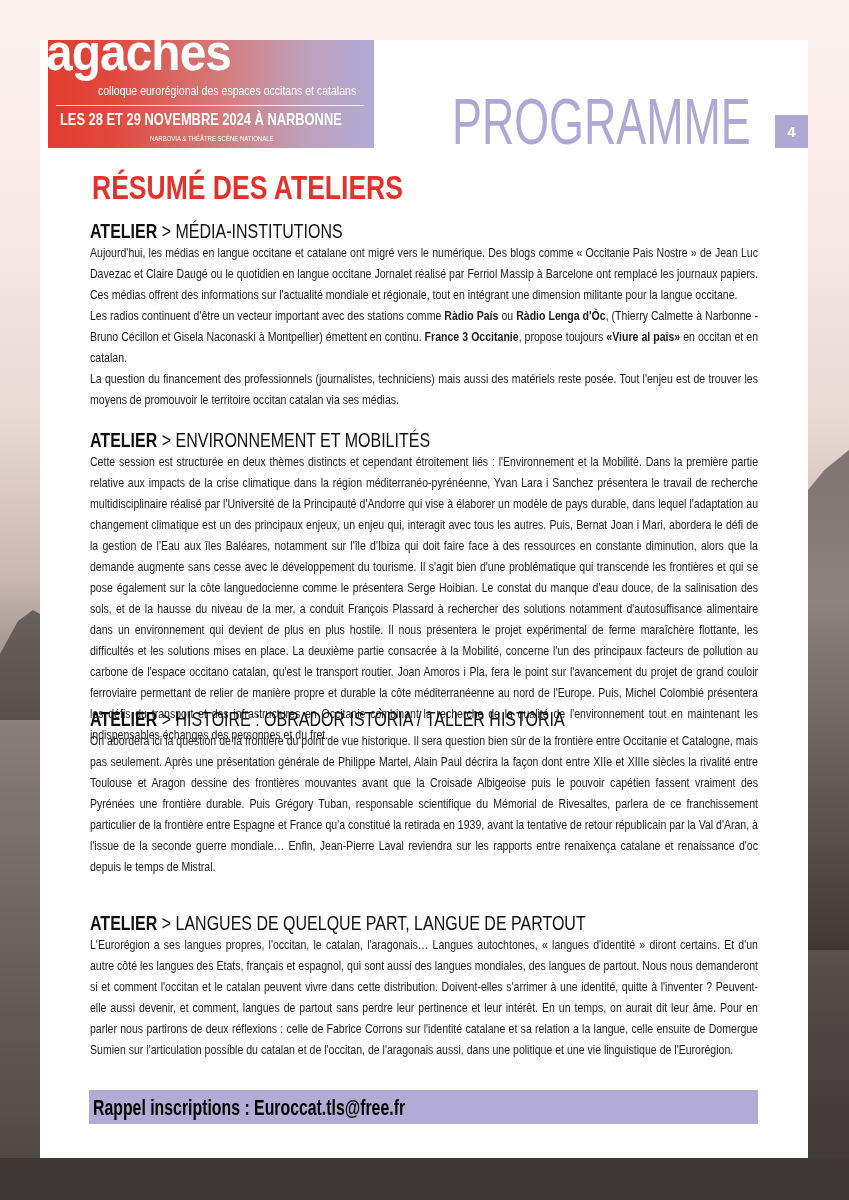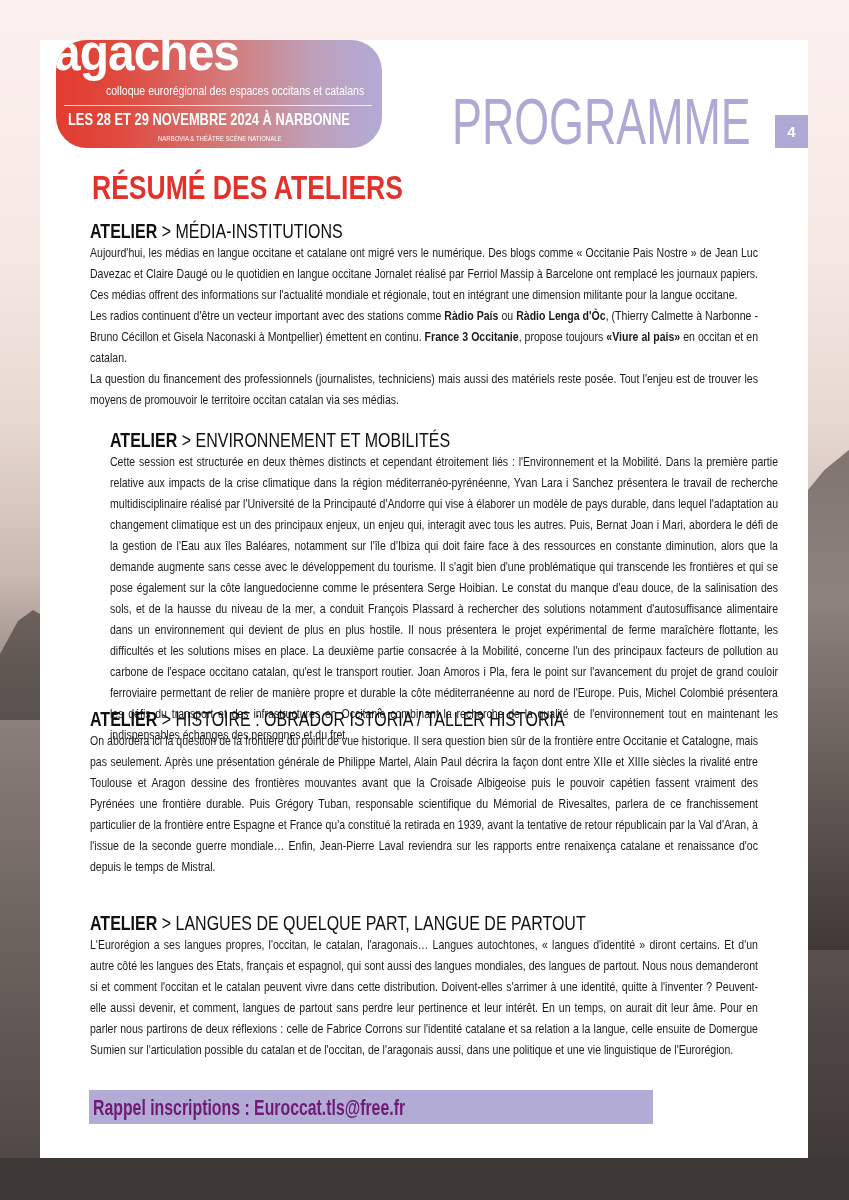--- a/index.html
+++ b/index.html
@@ -24,23 +24,23 @@
   }
   .bottom-band {
     position: absolute; left: 0; top: 1158px; width: 849px; height: 42px;
     background: #3d3836;
   }
   .page {
     position: absolute; left: 40px; top: 40px; width: 768px; height: 1118px;
     background: #ffffff;
   }
   .banner {
-    position: absolute; left: 16px; top: 0; width: 326px; height: 108px;
+    position: absolute; left: 8px; top: 0; width: 326px; height: 108px;
     background: linear-gradient(90deg, #e23b2f 0%, #e04a3e 20%, #d27e80 55%, #bf9fb8 78%, #b1abd6 100%);
-    color: #fff; overflow: hidden; border-radius: 31px;
+    color: #fff; overflow: hidden;
   }
   .banner .logo {
     position: absolute; left: -2px; top: -14px;
     font-family: "Liberation Sans", sans-serif; font-weight: 700;
     font-size: 52px; letter-spacing: -1px; line-height: 1;
     transform: scaleX(0.92); transform-origin: left top;
   }
   .banner .tagline {
     position: absolute; left: 50px; top: 43px; font-size: 13.5px;
     transform: scaleX(0.78); transform-origin: left top; white-space: nowrap;
@@ -77,22 +77,22 @@
     transform: scaleX(0.80); transform-origin: left top;
   }
   .sec-head .atelier { font-weight: 700; }
   .sec-body {
     font-size: 13.2px; line-height: 21px; color: #1b1b1b; text-align: justify;
     width: 835px; transform: scaleX(0.80); transform-origin: left top;
   }
   .sec-body p { margin: 0; }
   .sec-body b { font-weight: 700; }
   .footer-bar {
-    position: absolute; left: 49px; top: 1050px; width: 564px; height: 34px;
-    background: #b1abd6; color: #701a75;
+    position: absolute; left: 49px; top: 1050px; width: 669px; height: 34px;
+    background: #b1abd6; color: #000000;
   }
   .footer-bar span {
     position: absolute; left: 4px; top: 5px; font-size: 22px; font-weight: 700;
     white-space: nowrap; transform: scaleX(0.72); transform-origin: left top;
   }
 </style>
 </head>
 <body>
 
 <div class="hill-left"></div>
@@ -119,21 +119,21 @@
     <div class="sec-head">
       <span class="atelier">ATELIER</span><span> &gt; </span><span>MÉDIA-INSTITUTIONS</span>
     </div>
     <div class="sec-body">
       <p>Aujourd'hui, les médias en langue occitane et catalane ont migré vers le numérique. Des blogs comme « Occitanie Pais Nostre » de Jean Luc Davezac et Claire Daugé ou le quotidien en langue occitane Jornalet réalisé par Ferriol Massip à Barcelone ont remplacé les journaux papiers. Ces médias offrent des informations sur l'actualité mondiale et régionale, tout en intégrant une dimension militante pour la langue occitane.</p>
       <p><span>Les radios continuent d'être un vecteur important avec des stations comme </span><b>Ràdio País</b><span> ou </span><b>Ràdio Lenga d'Òc</b><span>, (Thierry Calmette à Narbonne - Bruno Cécillon et Gisela Naconaski à Montpellier) émettent en continu. </span><b>France 3 Occitanie</b><span>, propose toujours </span><b>«Viure al pais»</b><span> en occitan et en catalan.</span></p>
       <p>La question du financement des professionnels (journalistes, techniciens) mais aussi des matériels reste posée. Tout l'enjeu est de trouver les moyens de promouvoir le territoire occitan catalan via ses médias.</p>
     </div>
   </div>
 
-  <div class="section" style="top:389px;margin-left:20px;">
+  <div class="section" style="top:389px;">
     <div class="sec-head">
       <span class="atelier">ATELIER</span><span> &gt; </span><span>ENVIRONNEMENT ET MOBILITÉS</span>
     </div>
     <div class="sec-body">
       <p>Cette session est structurée en deux thèmes distincts et cependant étroitement liés : l'Environnement et la Mobilité. Dans la première partie relative aux impacts de la crise climatique dans la région méditerranéo-pyrénéenne, Yvan Lara i Sanchez présentera le travail de recherche multidisciplinaire réalisé par l'Université de la Principauté d'Andorre qui vise à élaborer un modèle de pays durable, dans lequel l'adaptation au changement climatique est un des principaux enjeux, un enjeu qui, interagit avec tous les autres. Puis, Bernat Joan i Mari, abordera le défi de la gestion de l'Eau aux îles Baléares, notamment sur l'île d'Ibiza qui doit faire face à des ressources en constante diminution, alors que la demande augmente sans cesse avec le développement du tourisme. Il s'agit bien d'une problématique qui transcende les frontières et qui se pose également sur la côte languedocienne comme le présentera Serge Hoibian. Le constat du manque d'eau douce, de la salinisation des sols, et de la hausse du niveau de la mer, a conduit François Plassard à rechercher des solutions notamment d'autosuffisance alimentaire dans un environnement qui devient de plus en plus hostile. Il nous présentera le projet expérimental de ferme maraîchère flottante, les difficultés et les solutions mises en place. La deuxième partie consacrée à la Mobilité, concerne l'un des principaux facteurs de pollution au carbone de l'espace occitano catalan, qu'est le transport routier. Joan Amoros i Pla, fera le point sur l'avancement du projet de grand couloir ferroviaire permettant de relier de manière propre et durable la côte méditerranéenne au nord de l'Europe. Puis, Michel Colombié présentera les défis du transport et des infrastructures en Occitanie combinant la recherche de la qualité de l'environnement tout en maintenant les indispensables échanges des personnes et du fret.</p>
     </div>
   </div>
 
   <div class="section" style="top:668px;">
     <div class="sec-head">

